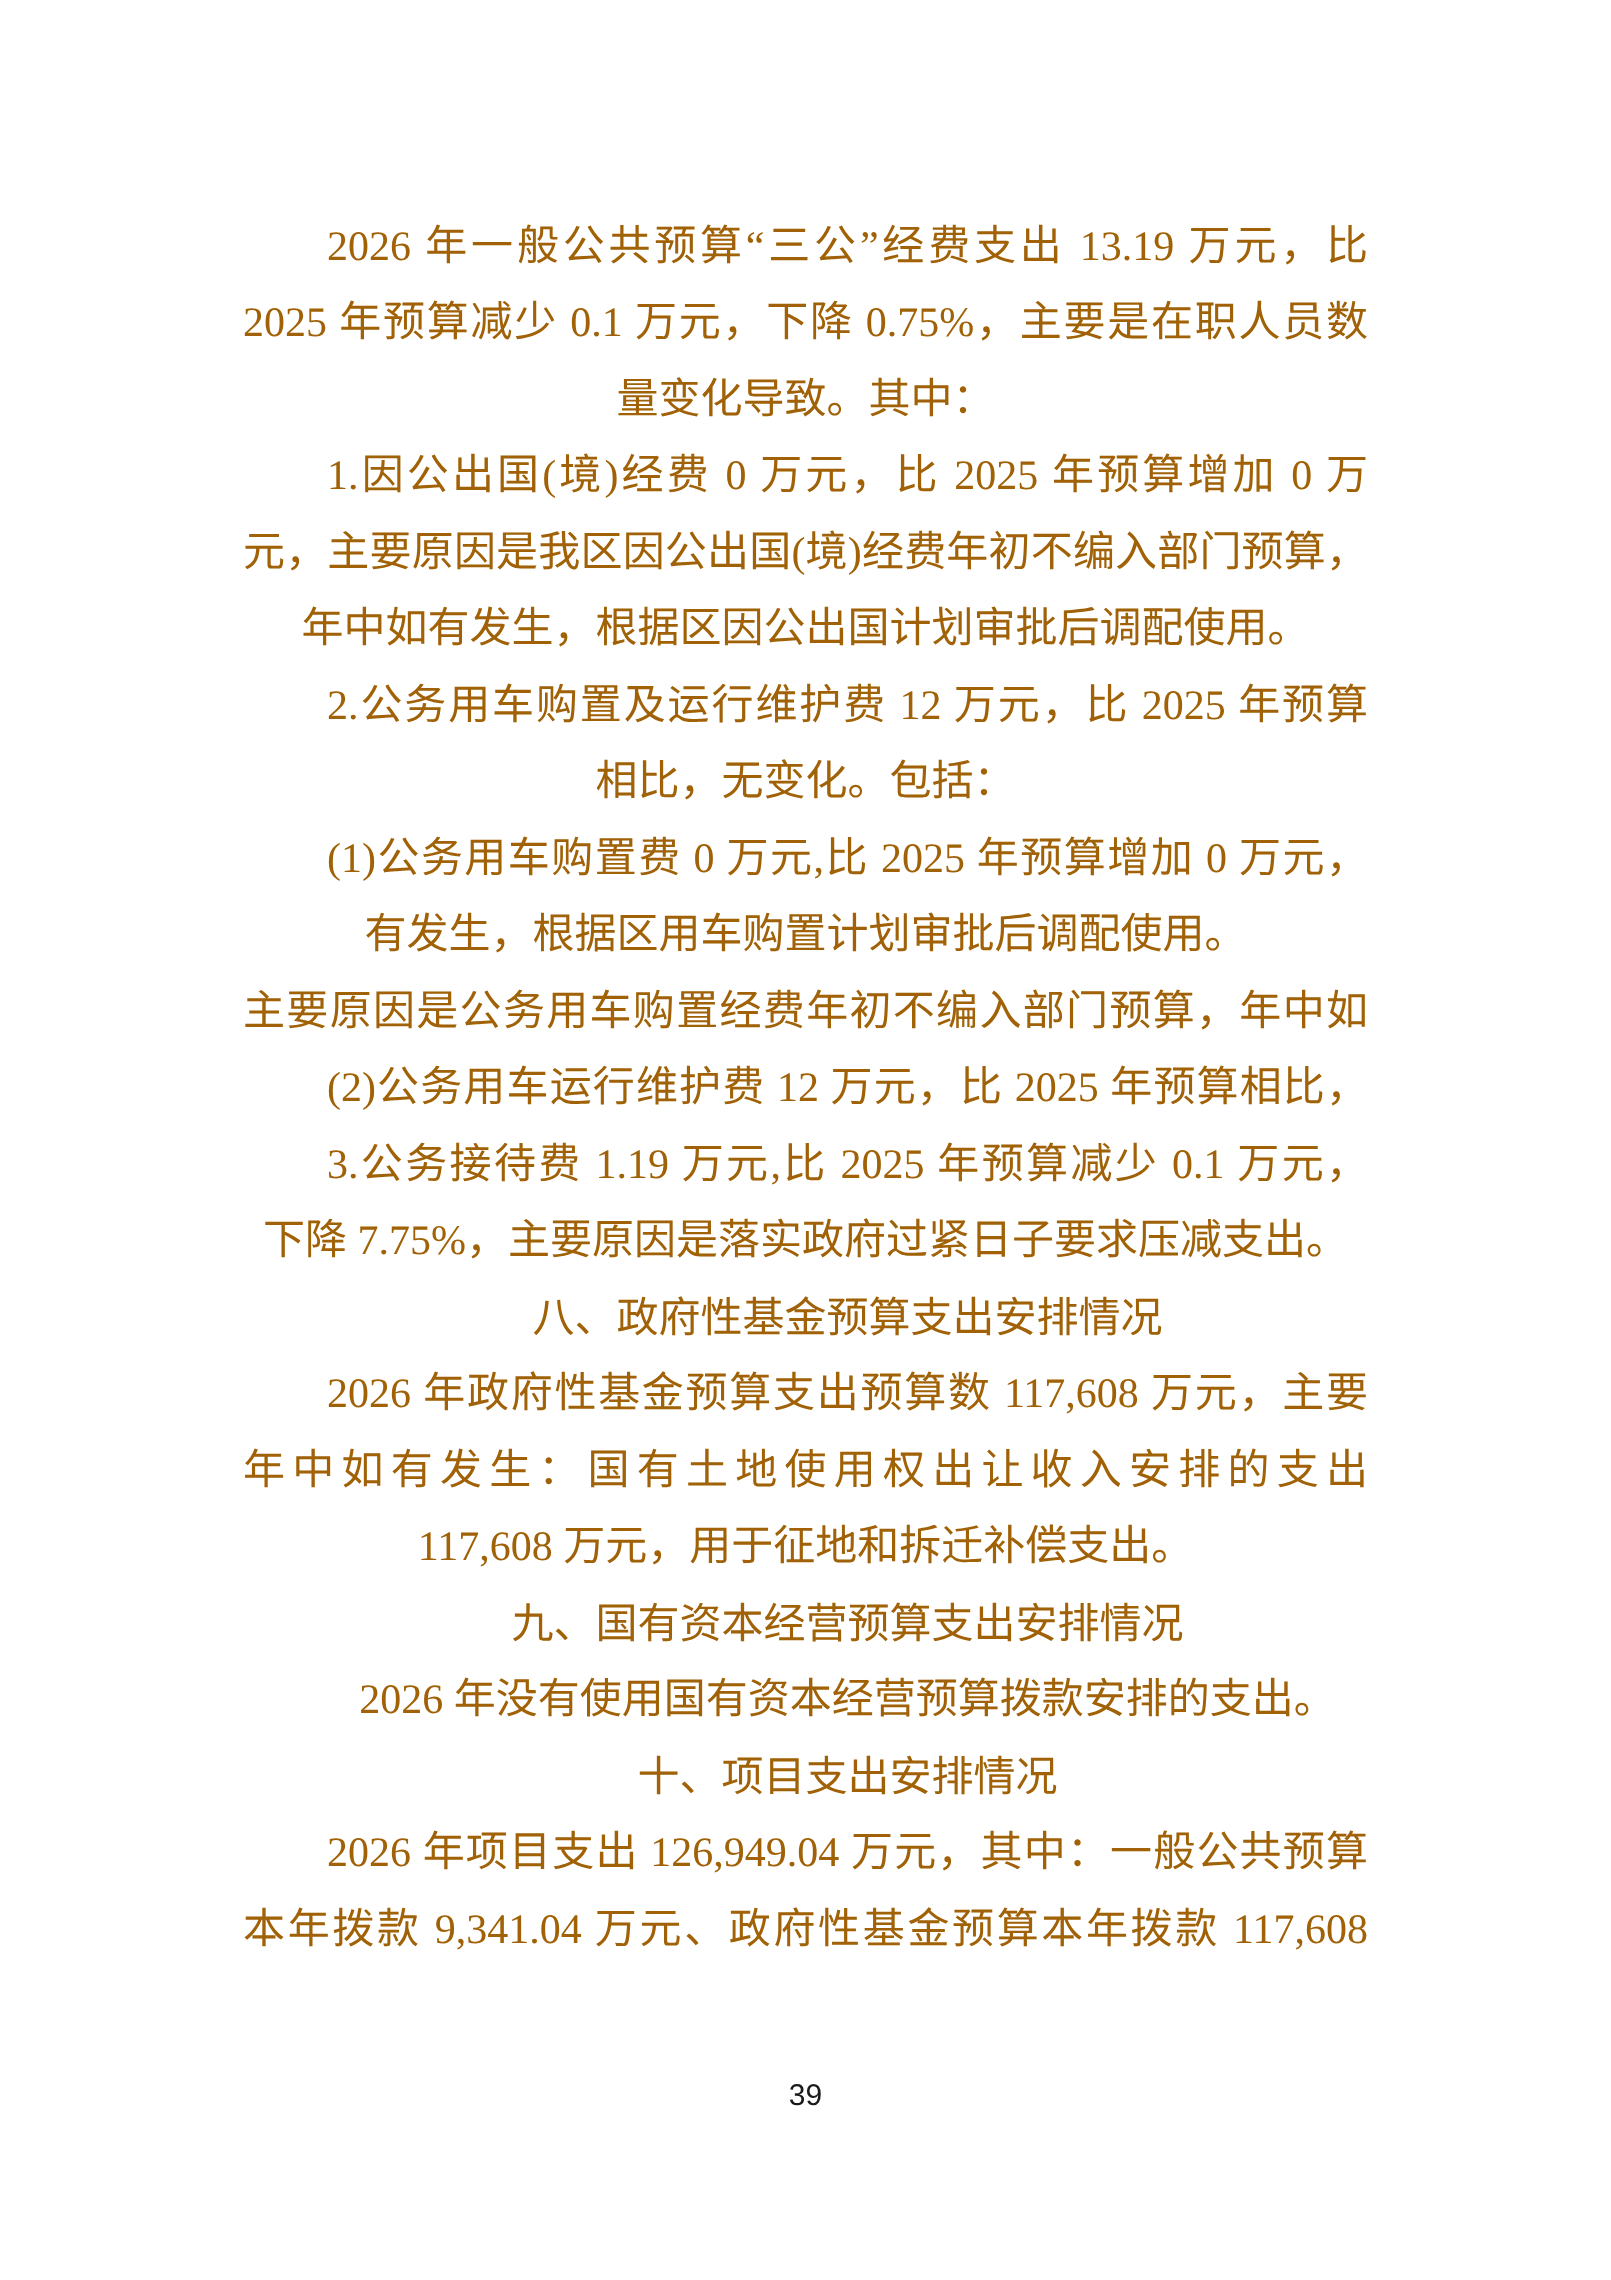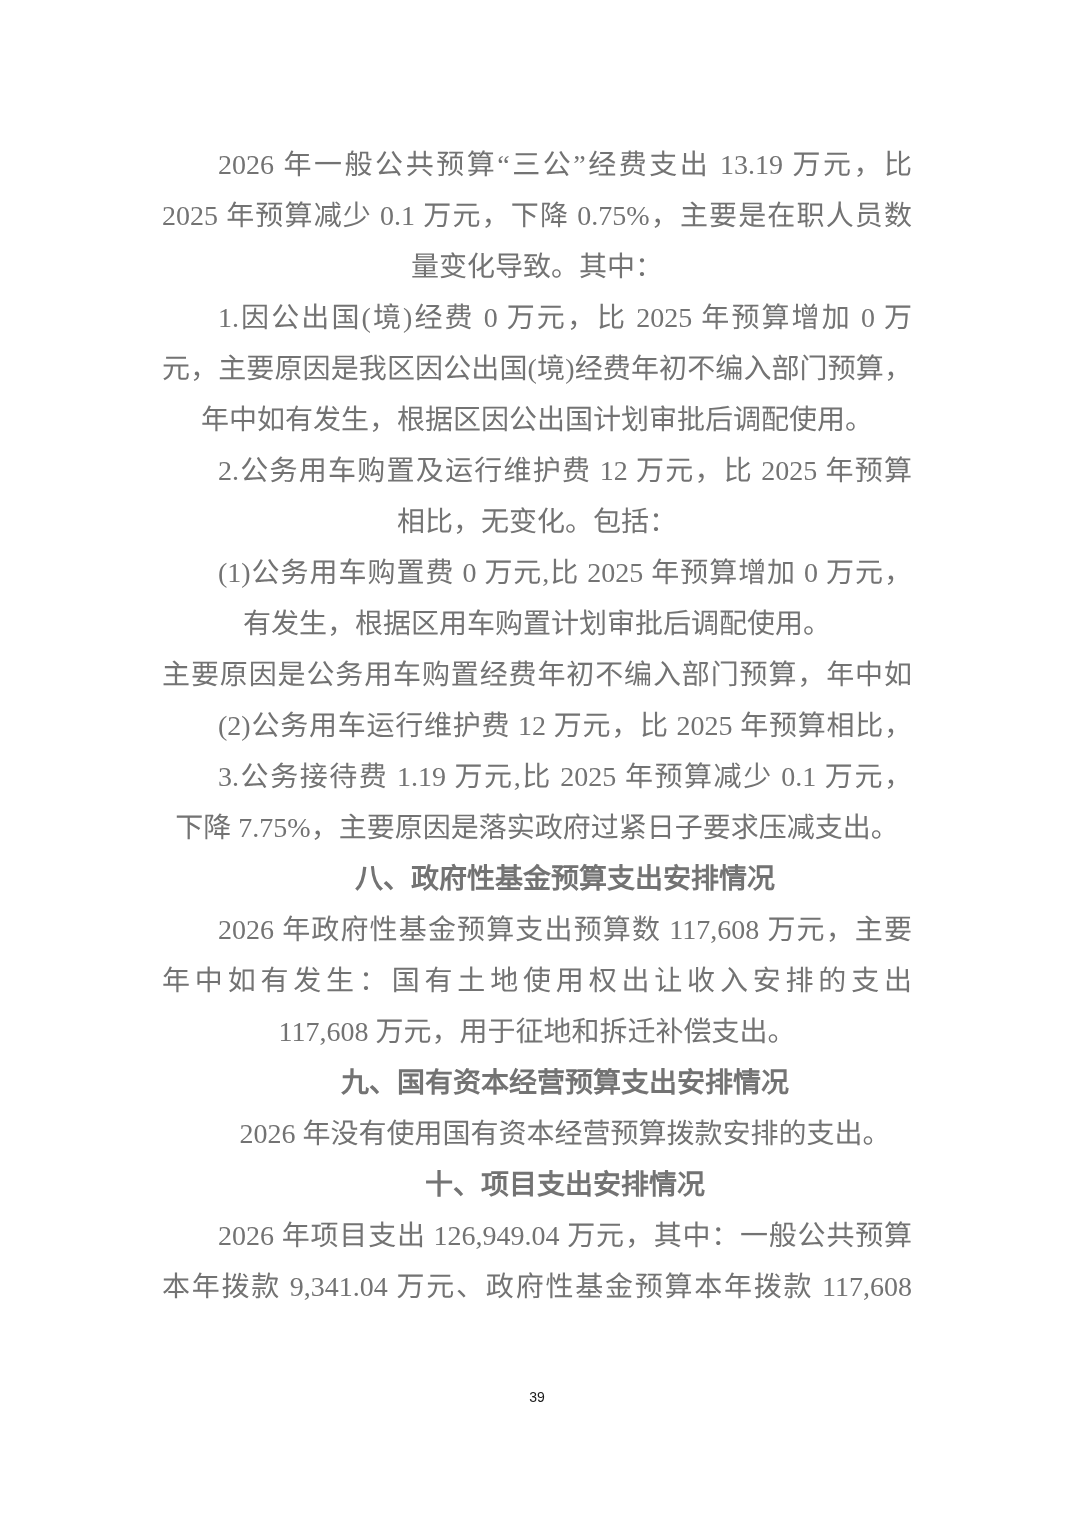--- a/index.html
+++ b/index.html
@@ -16,47 +16,47 @@
     overflow: hidden;
   }
   .doc {
     position: absolute;
     left: 162px;
     top: 139px;
     width: 750px;
     font-family: "Liberation Serif", "DejaVu Serif", serif;
     font-size: 28px;
     line-height: 51px;
-    color: #737373;
+    color: #a16207;
   }
   .block { margin: 0; padding: 0; }
   .ln {
     min-height: 51px;
     text-align: center;
   }
   
   .ln.fill {
     text-align: justify;
     text-align-last: justify;
   }
   
   .ln.ind { text-indent: 2em; }
   
   .block.h .ln {
     font-family: "Liberation Sans", "DejaVu Sans", sans-serif;
-    font-weight: 700;
+    font-weight: 400;
   }
   .pagenum {
     position: absolute;
     top: 1386px;
     left: 0;
     width: 100%;
     text-align: center;
     font-family: "Liberation Sans", "DejaVu Sans", sans-serif;
-    font-size: 14px;
+    font-size: 20px;
     line-height: 22px;
     color: #1a1a1a;
   }
 </style>
 </head>
 <body>
 
 <div class="page">
   <div class="doc">
       <div class="block p">

